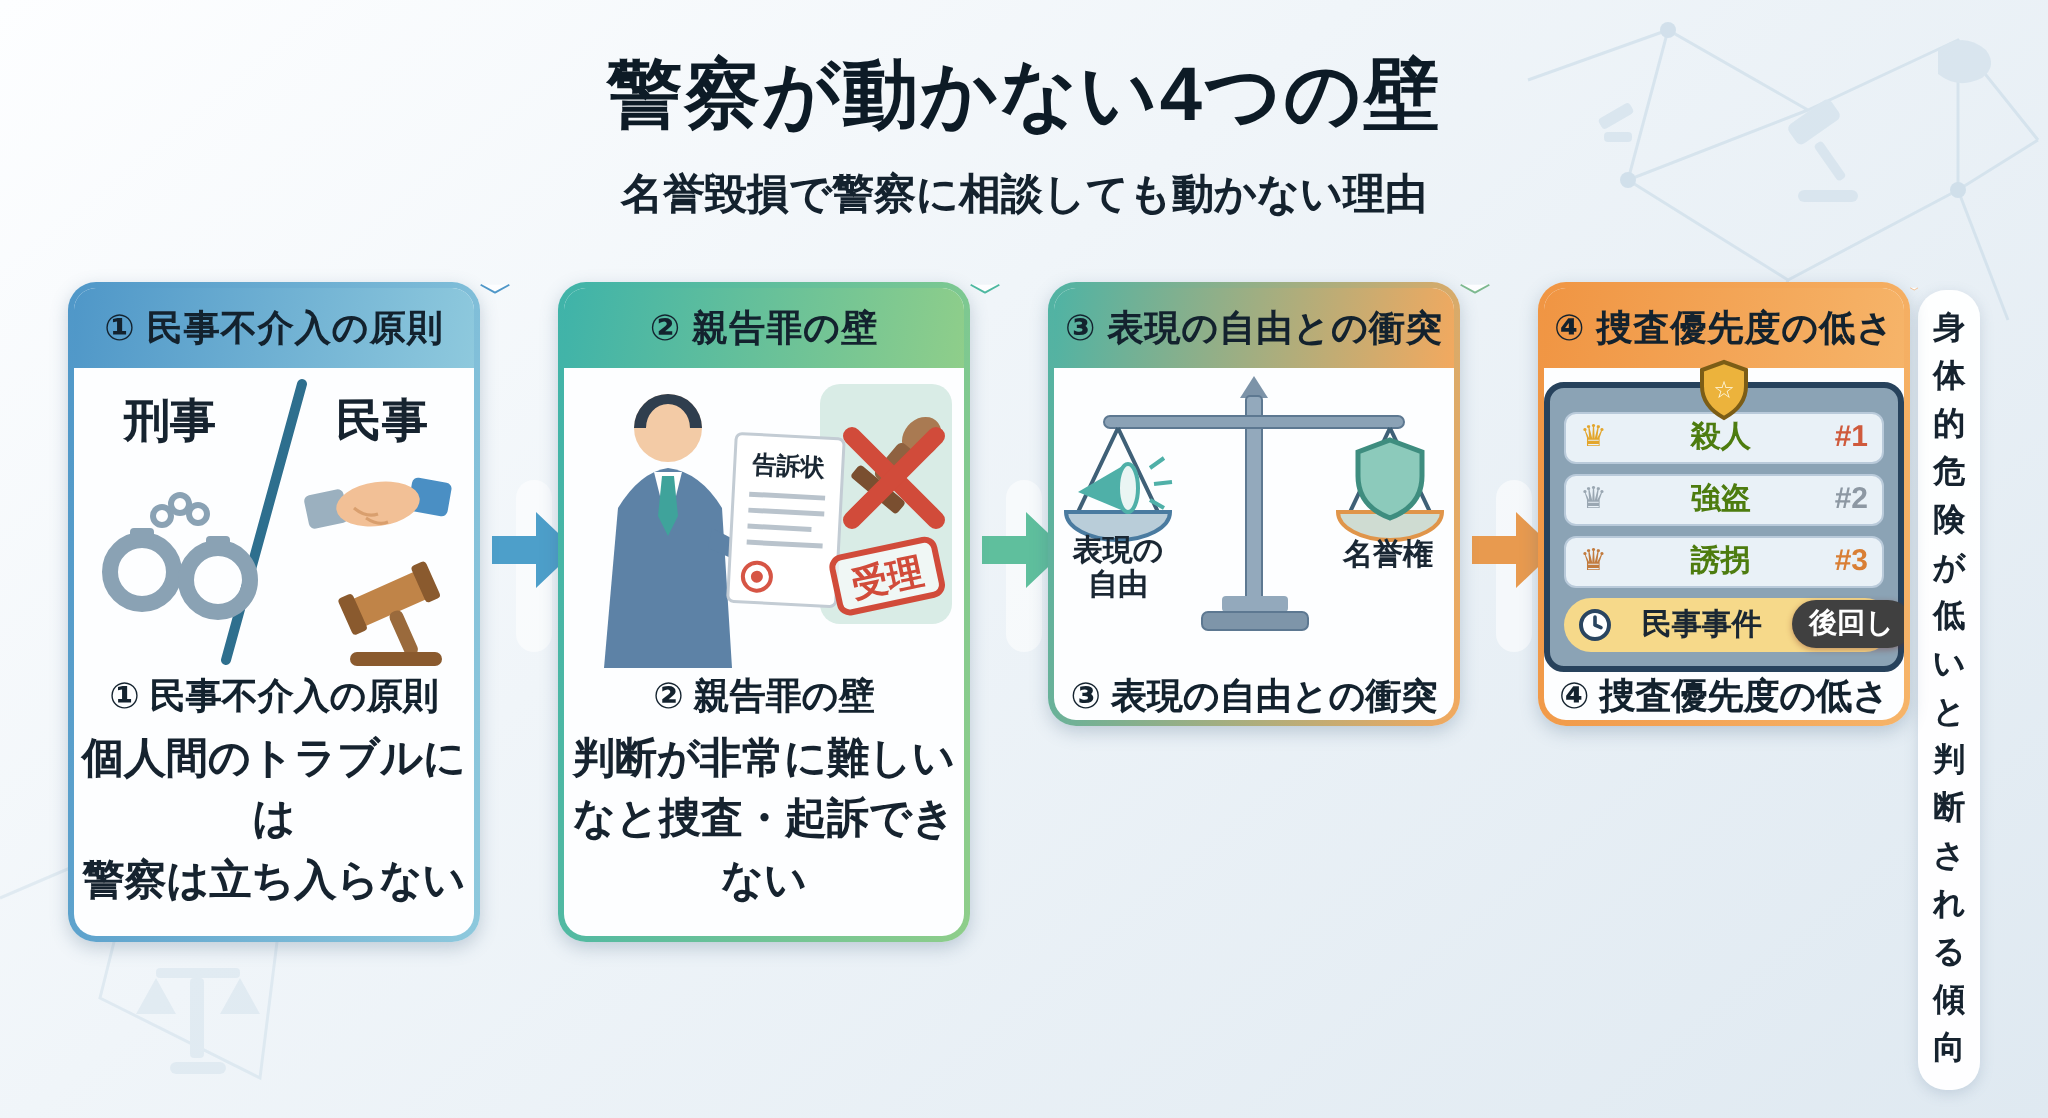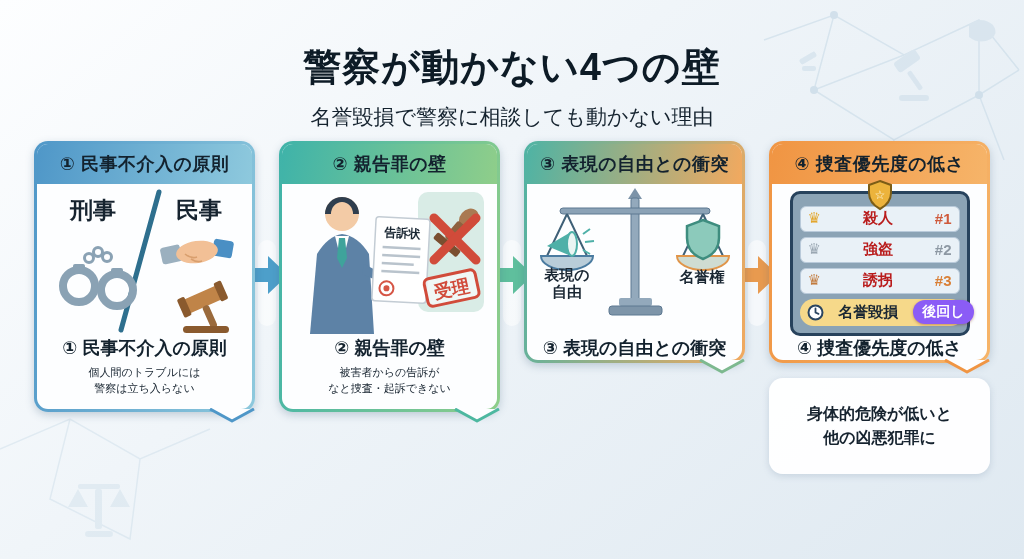--- a/index.html
+++ b/index.html
@@ -5,62 +5,62 @@
   html,body{margin:0;padding:0;}
   body{
     width:1024px;height:559px;position:relative;overflow:hidden;
     font-family:"Liberation Sans","DejaVu Sans",sans-serif;
     background:linear-gradient(140deg,#fdfeff 0%,#f0f5f9 40%,#dfe9f1 100%);
     color:#16232f;
   }
   .deco{position:absolute;pointer-events:none;}
   .deco-tr{top:0;right:0;opacity:.55;}
   .deco-bl{bottom:0;left:0;opacity:.4;}
-  .title{ text-align:center;margin:0;padding-top:42px;font-size:38px;font-weight:900;color:#0d1b26;letter-spacing:1px;}
-  .subtitle{text-align:center;margin:0;padding-top:10px;font-size:21px;font-weight:400;color:#14222e;}
+  .title{ text-align:center;margin:0;padding-top:22px;font-size:38px;font-weight:900;color:#0d1b26;letter-spacing:1px;}
+  .subtitle{text-align:center;margin:0;padding-top:10px;font-size:21px;font-weight:700;color:#14222e;}
   .cards-row{position:absolute;left:34px;top:141px;width:956px;display:flex;gap:24px;}
-  .column{width:221px;display:flex;flex-direction:column;align-items:flex-end;}
+  .column{width:221px;display:flex;flex-direction:row;align-items:flex-start;}
   .card-outer{width:221px;border-radius:14px;padding:3px;box-sizing:border-box;
     box-shadow:0 3px 9px rgba(70,100,130,.28);position:relative;z-index:1;}
   .t1{background:linear-gradient(100deg,#4f97c8,#8ec9dd);}
   .t2{background:linear-gradient(100deg,#3fb3a9,#8fce8a);}
   .t3{background:linear-gradient(100deg,#4fb3a4,#f2a95f);}
   .t4{background:linear-gradient(100deg,#f09543,#f6b469);}
   .card-inner{background:#fdfeff;border-radius:11px;overflow:hidden;}
   .card-header{height:40px;display:flex;align-items:center;justify-content:center;
     font-size:18px;font-weight:800;color:#13222e;letter-spacing:.5px;}
   .card-illus{height:150px;display:flex;align-items:center;justify-content:center;position:relative;}
   .card-heading{text-align:center;font-size:18px;font-weight:800;color:#13222e;margin-top:2px;}
-  .card-desc{text-align:center;font-size:11px;font-weight:400;color:#16232f;line-height:1.45;
+  .card-desc{text-align:center;font-size:21px;font-weight:700;color:#16232f;line-height:1.45;
     margin:5px 4px 12px;white-space:pre-line;}
   .tail{display:block;margin-top:-4px;position:relative;z-index:2;}
   .note{margin-top:4px;width:221px;min-height:96px;background:rgba(255,255,255,.95);
     border-radius:14px;box-shadow:0 2px 7px rgba(90,120,150,.22);
     display:flex;align-items:center;justify-content:center;text-align:center;
     font-size:16px;font-weight:700;color:#16232f;line-height:1.5;white-space:pre-line;
     padding:8px 6px;box-sizing:border-box;}
   .gap-band{position:absolute;top:240px;width:18px;height:86px;border-radius:9px;
     background:rgba(255,255,255,.55);}
   .gap-arrow{position:absolute;top:252px;width:46px;height:46px;}
   
   .board{position:relative;width:180px;margin-top:8px;}
   .board-badge{position:absolute;top:-12px;left:50%;transform:translateX(-50%);z-index:3;}
   .board-body{border:3px solid #27425c;background:#8ba3b5;border-radius:10px;
     padding:12px 7px 7px;box-sizing:border-box;}
   .board-row{background:#e9f1f7;border:1px solid #b9cada;border-radius:6px;
     height:24px;display:flex;align-items:center;padding:0 7px;gap:5px;margin-bottom:5px;}
   .crown{font-family:"DejaVu Sans",sans-serif;font-size:15px;line-height:1;}
   .crown.gold{color:#e3a62c;} .crown.silver{color:#9aa7b2;} .crown.bronze{color:#c27b3e;}
-  .row-label{flex:1;text-align:center;font-weight:800;font-size:15px;color:#b91c1c;}
+  .row-label{flex:1;text-align:center;font-weight:800;font-size:15px;color:#4d7c0f;}
   .row-rank{font-weight:800;font-size:15px;}
   .rank1{color:#cf5a3c;} .rank2{color:#8d98a3;} .rank3{color:#d97f35;}
   .deferred-row{background:#f6d98a;border-radius:14px;height:27px;display:flex;align-items:center;
     padding:0 2px 0 7px;gap:5px;margin:2px -4px 0 0;}
   .deferred-label{flex:1;text-align:center;font-weight:800;font-size:15px;color:#1a2733;}
-  .deferred-badge{background:#8b5cf6;color:#fff;border-radius:13px;padding:3px 9px;
+  .deferred-badge{background:#404040;color:#fff;border-radius:13px;padding:3px 9px;
     font-weight:800;font-size:14px;white-space:nowrap;margin-right:-12px;
     box-shadow:0 1px 3px rgba(120,40,30,.4);}
   svg text{font-family:"Liberation Sans","DejaVu Sans",sans-serif;}
 </style>
 </head>
 <body>
 
 <svg class="deco deco-tr" width="270" height="210" viewBox="0 0 270 210">
   <g stroke="#c6d9e6" stroke-width="1.5" fill="none">
     <path d="M10,40 L80,15 L150,55 L225,20 L265,70 M80,15 L60,90 L150,55 M60,90 L140,140 L225,95 L265,70 M225,20 L225,95 M140,140 L120,200 M225,95 L250,160"></path>
@@ -174,21 +174,21 @@
               <line x1="144" y1="34" x2="186" y2="76"></line>
               <line x1="186" y1="34" x2="144" y2="76"></line>
             </g>
             <g transform="rotate(-12 162 106)">
               <rect x="136" y="90" width="52" height="28" rx="5" fill="rgba(255,255,255,.6)" stroke="#d14b3a" stroke-width="3"></rect>
               <text x="162" y="111" font-size="18" font-weight="bold" fill="#d14b3a" text-anchor="middle">受理</text>
             </g>
           </svg>
         </div>
         <div class="card-heading">② 親告罪の壁</div>
-        <div class="card-desc">被害者からの告訴が
+        <div class="card-desc">判断が非常に難しい
 なと捜査・起訴できない</div>
       </div>
     </div>
     <svg class="tail" width="46" height="15" viewBox="0 0 46 15">
       <path d="M1,1 L23,13 L45,1" fill="#fdfeff" stroke="#4db8a0" stroke-width="3" stroke-linejoin="round"></path>
     </svg>
   </div>
 
   <div class="column">
     <div class="card-outer t3">
@@ -250,34 +250,34 @@
               <div class="board-row">
                 <span class="crown bronze">♛</span>
                 <span class="row-label">誘拐</span>
                 <span class="row-rank rank3">#3</span>
               </div>
               <div class="deferred-row">
                 <svg width="17" height="17" viewBox="0 0 17 17">
                   <circle cx="8.5" cy="8.5" r="7" fill="#ffffff" stroke="#2a4560" stroke-width="2"></circle>
                   <path d="M8.5,8.5 V4.5 M8.5,8.5 L11.5,9.8" stroke="#2a4560" stroke-width="1.8" stroke-linecap="round" fill="none"></path>
                 </svg>
-                <span class="deferred-label">名誉毀損</span>
+                <span class="deferred-label">民事事件</span>
                 <span class="deferred-badge">後回し</span>
               </div>
             </div>
           </div>
         </div>
         <div class="card-heading">④ 捜査優先度の低さ</div>
       </div>
     </div>
     <svg class="tail" width="46" height="15" viewBox="0 0 46 15">
       <path d="M1,1 L23,13 L45,1" fill="#fdfeff" stroke="#f09543" stroke-width="3" stroke-linejoin="round"></path>
     </svg>
     <div class="note">身体的危険が低いと
-他の凶悪犯罪に</div>
+判断される傾向</div>
   </div>
 
 </div>
 
 <div class="gap-band" style="left:258px"></div>
 <svg class="gap-arrow" style="left:244px" viewBox="0 0 46 46">
   <polygon points="2,16 24,16 24,4 44,23 24,42 24,30 2,30" fill="#4d9fca"></polygon>
 </svg>
 <div class="gap-band" style="left:503px"></div>
 <svg class="gap-arrow" style="left:489px" viewBox="0 0 46 46">

